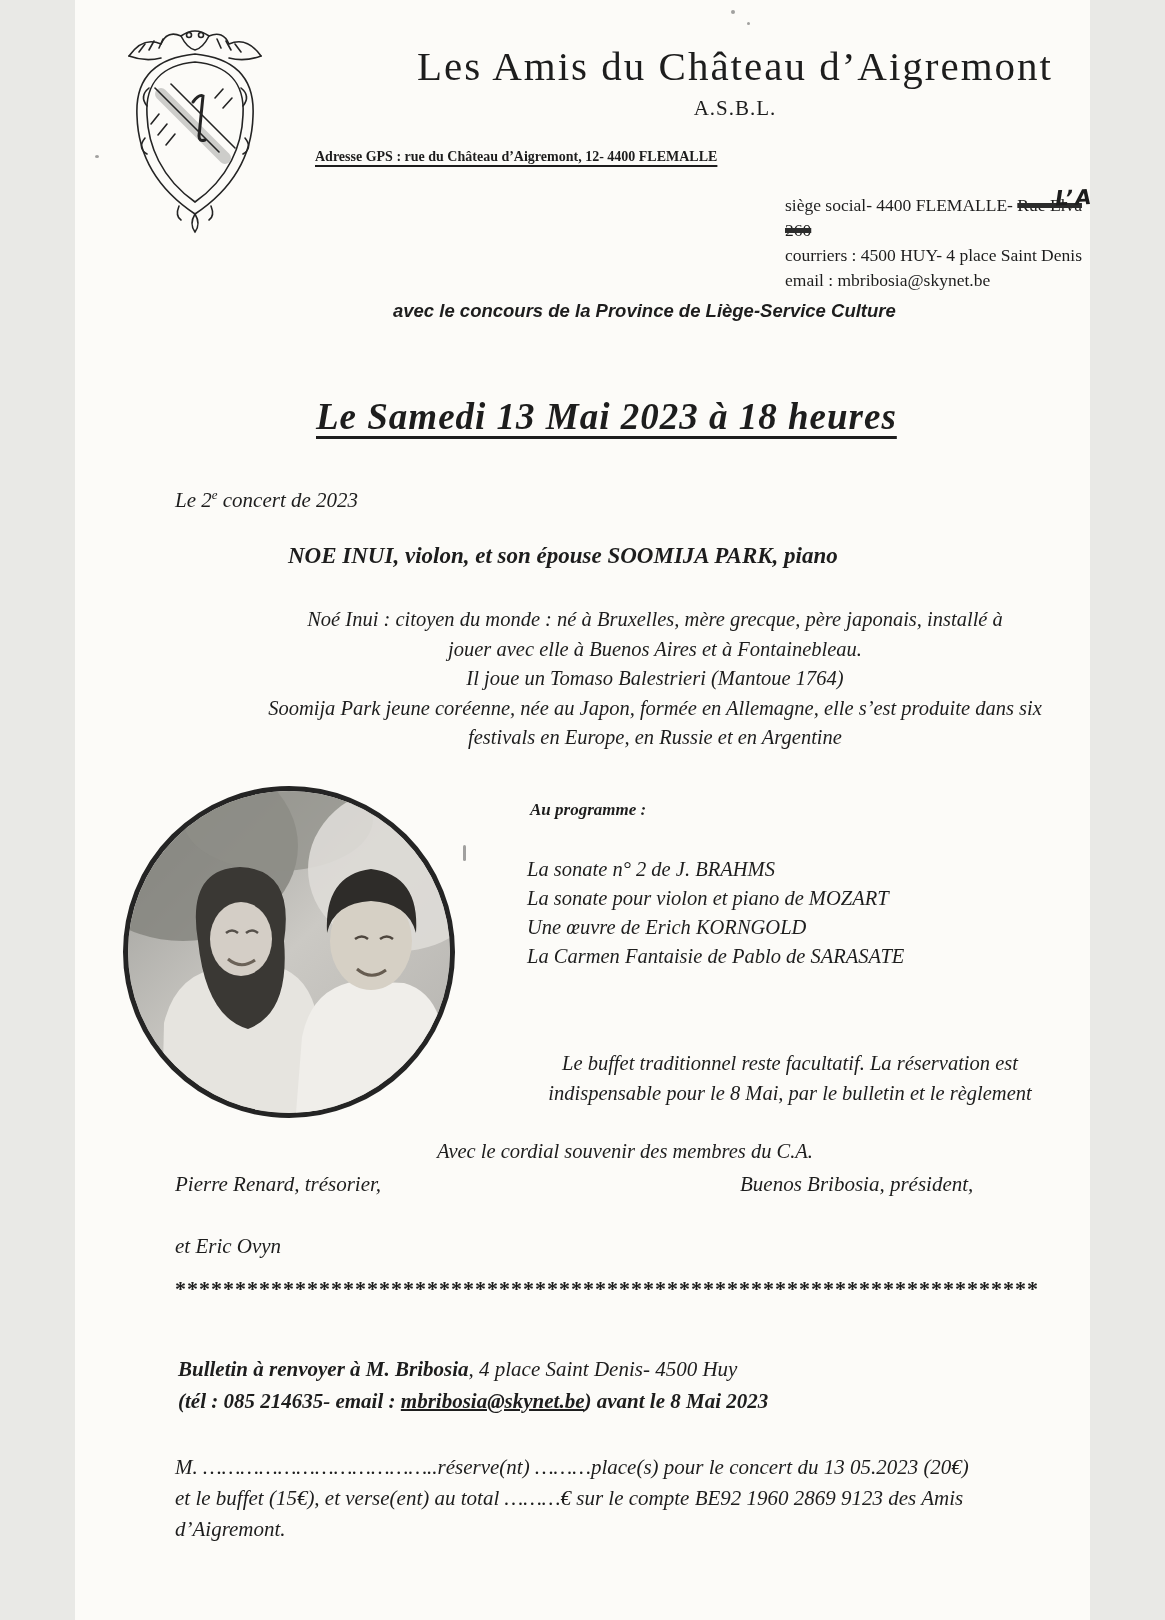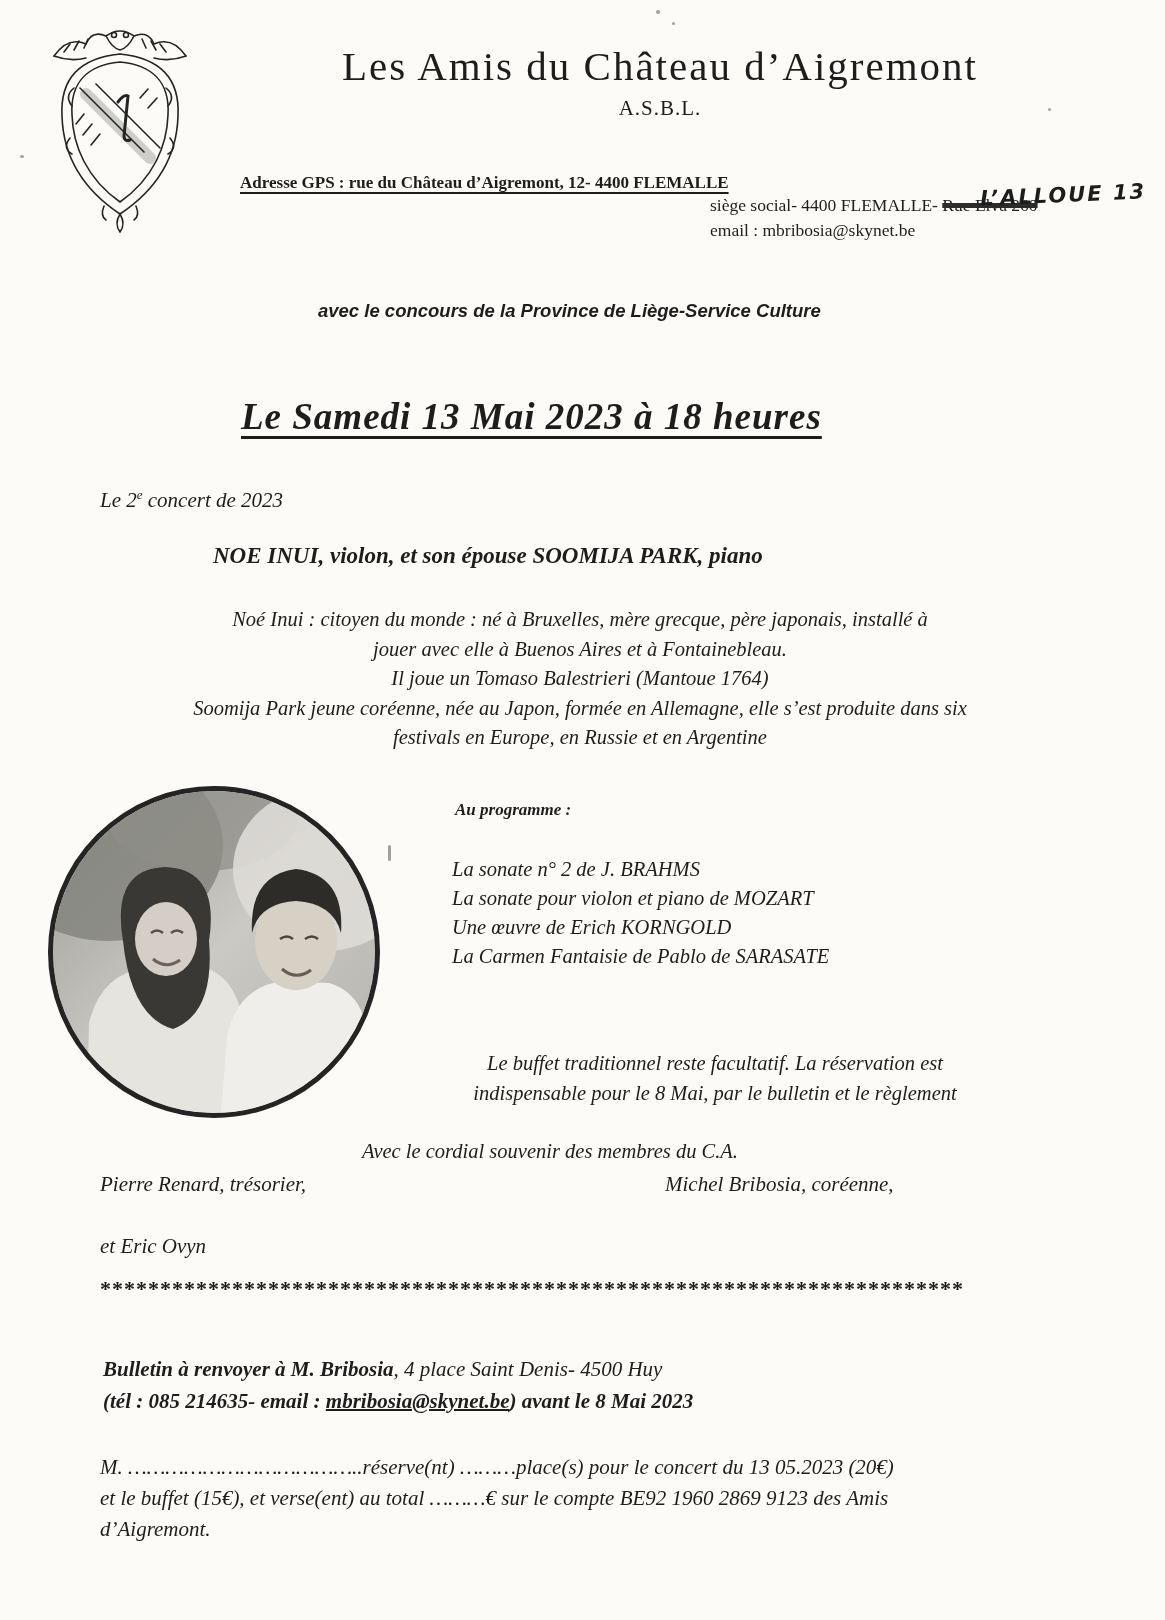--- a/index.html
+++ b/index.html
@@ -1,32 +1,32 @@
 <!DOCTYPE html>
 <html><head>
 <meta charset="utf-8">
 <style>
   html,body{margin:0;padding:0;background:#e9e9e6;}
   .page{
     position:relative;
-    width:1165px;height:1620px;
+    width:1015px;height:1620px;
     margin:0 auto;
     background:#fcfbf8;
     font-family:"Liberation Serif", serif;
     color:#1d1d1d;
     overflow:hidden;
   }
   .abs{position:absolute;}
   .it{font-style:italic;}
   .b{font-weight:bold;}
   .center{text-align:center;}
   .sup{vertical-align:super;font-size:0.62em;}
   .org-title{font-size:41px;letter-spacing:2px;}
   .org-sub{font-size:21px;letter-spacing:1px;}
-  .gps{font-size:17px;font-weight:bold;text-decoration:underline;text-decoration-thickness:1.5px;text-underline-offset:4px;margin-top:24px;}
+  .gps{font-size:14px;font-weight:bold;text-decoration:underline;text-decoration-thickness:1.5px;text-underline-offset:4px;}
   .contact{font-size:17.5px;line-height:25px;}
   .struck{text-decoration:line-through;text-decoration-thickness:5px;text-decoration-color:#2c2c2c;}
   .handwritten{
     font-family:"DejaVu Sans", sans-serif;
     font-style:italic;font-weight:bold;
     font-size:21px;letter-spacing:2px;
     transform:rotate(-2.5deg);
     white-space:nowrap;
   }
   .partner{font-family:"Liberation Sans", sans-serif;font-style:italic;font-weight:600;font-size:18.5px;}
@@ -95,20 +95,21 @@
     </svg>
   </div>
 
   <div class="abs org-title center" style="left:250px;top:42px;width:820px;">Les Amis du Château d’Aigremont</div>
   <div class="abs org-sub center" style="left:250px;top:96px;width:820px;">A.S.B.L.</div>
 
   <div class="abs gps" style="left:240px;top:149px;">Adresse GPS : rue du Château d’Aigremont, 12- 4400  FLEMALLE</div>
 
   <div class="abs contact" style="left:710px;top:193px;">
     <div><span>siège social- 4400 FLEMALLE- </span><span class="struck">Rue Elva 260</span></div>
+    <div>courriers : 4500  HUY- 4 place Saint Denis</div>
     <div>email : mbribosia@skynet.be</div>
   </div>
 
   <div class="abs handwritten" style="left:980px;top:183px;">L’ALLOUE 13</div>
 
   <div class="abs partner" style="left:318px;top:300px;">avec le concours de la Province de Liège-Service Culture</div>
 
   <div class="abs date-heading" style="left:225px;top:395px;">Le Samedi  13 Mai 2023 à 18 heures</div>
 
   <div class="abs it concert-no" style="left:100px;top:487px;"><span>Le 2</span><span class="sup">e</span><span> concert de 2023</span></div>
@@ -164,21 +165,21 @@
     <div class="prog-item">La Carmen Fantaisie de Pablo de SARASATE</div>
   </div>
 
   <div class="abs buffet center" style="left:415px;top:1048px;width:600px;">
     <div>Le buffet traditionnel reste facultatif. La réservation est</div>
     <div>indispensable pour le 8 Mai, par le bulletin et le règlement</div>
   </div>
   <div class="abs farewell center" style="left:150px;top:1140px;width:800px;">Avec le cordial souvenir des membres du C.A.</div>
 
   <div class="abs committee" style="left:100px;top:1172px;">Pierre Renard, trésorier,</div>
-  <div class="abs committee" style="left:665px;top:1172px;">Michel Bribosia, coréenne,</div>
+  <div class="abs committee" style="left:665px;top:1172px;">Buenos Bribosia, président,</div>
   <div class="abs committee" style="left:100px;top:1234px;">et Eric Ovyn</div>
 
   <div class="abs divider" style="left:100px;top:1276px;">************************************************************************</div>
 
   <div class="abs bulletin" style="left:103px;top:1345px;">
     <div><span class="b">Bulletin à renvoyer  à M. Bribosia</span><span>, 4 place Saint Denis- 4500  Huy</span></div>
     <div class="b"><span>(tél : 085 214635- email : </span><span class="em-underline">mbribosia@skynet.be</span><span>) avant le 8 Mai  2023</span></div>
   </div>
 
   <div class="abs formline" style="left:100px;top:1452px;width:1000px;">

